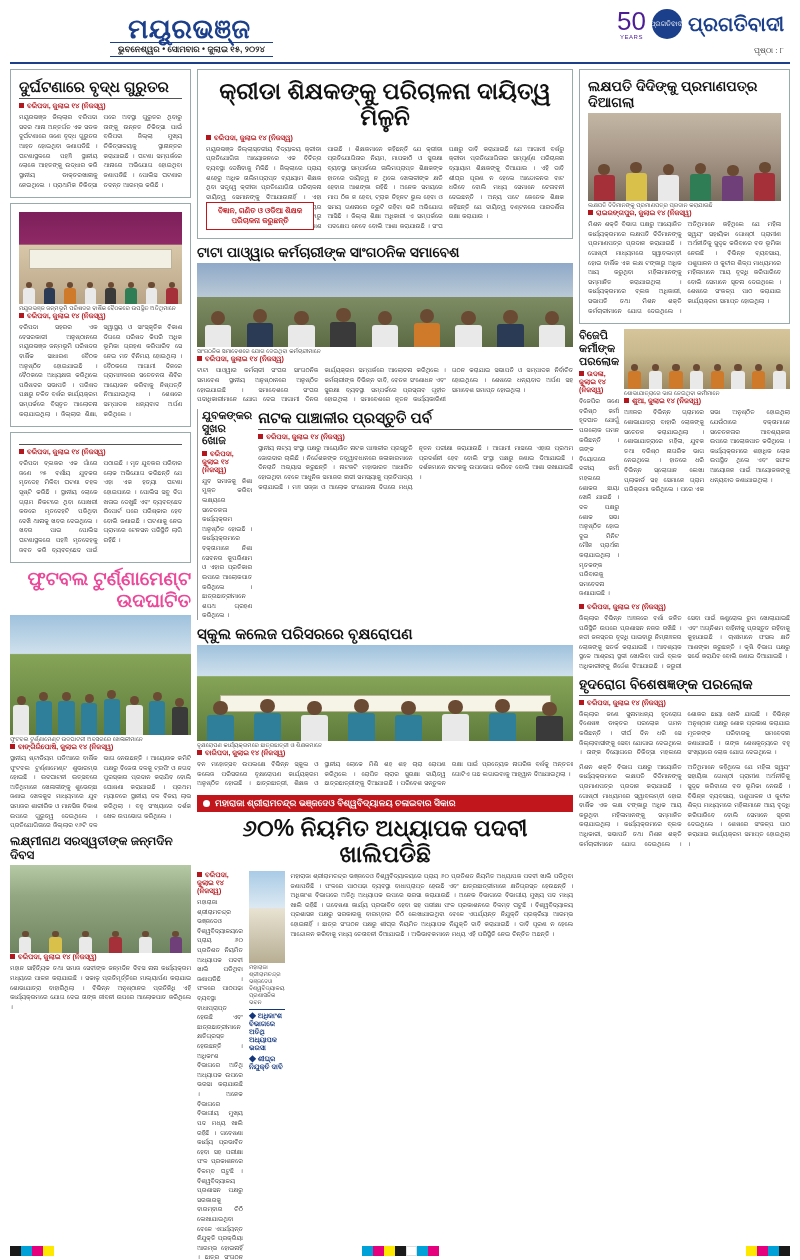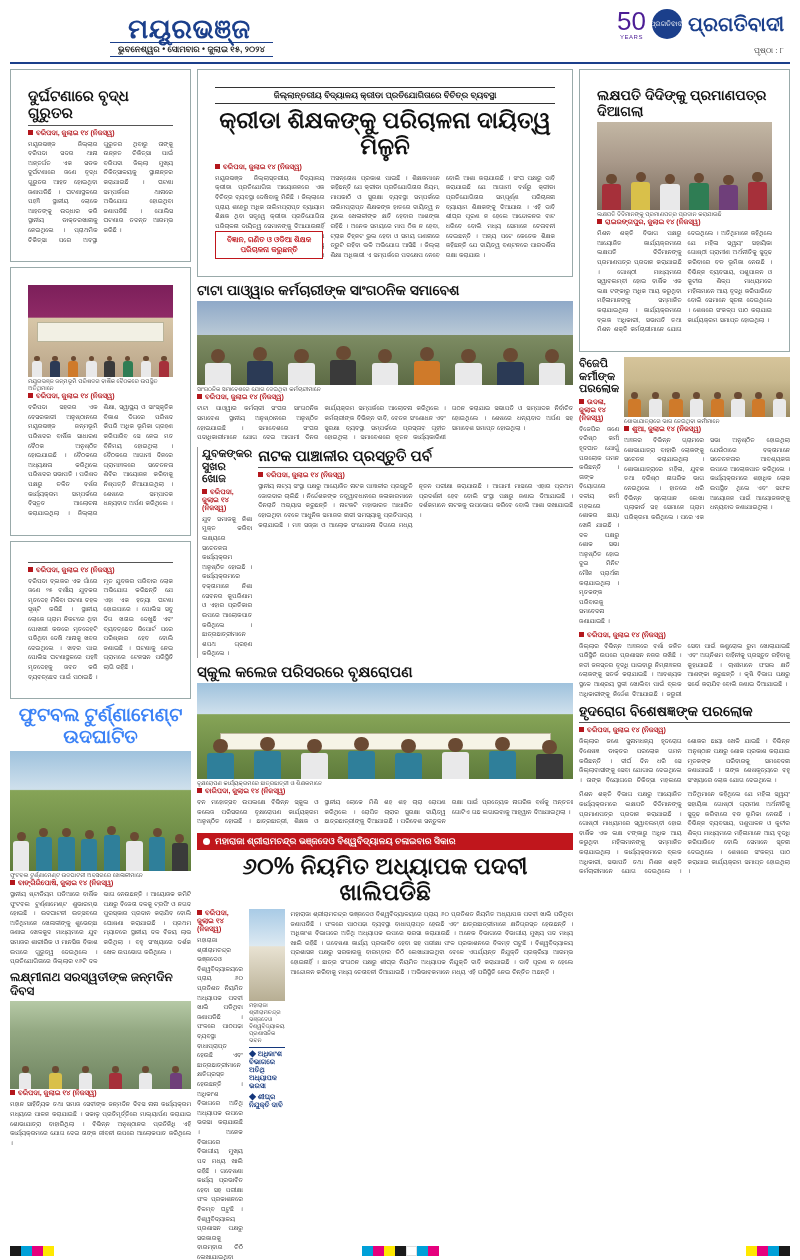--- a/index.html
+++ b/index.html
@@ -37,30 +37,30 @@
   .brand2 { font-size: 20px; font-weight: bold; color:#1b3f8b; }
   .page-no { position:absolute; right: 6px; top: 40px; font-size: 8px; color:#333; }
 
   
   .cols { display: flex; gap: 6px; margin-top: 5px; height: 1150px; }
   .col { display:flex; flex-direction:column; gap: 5px; }
   .c1 { width: 182px; }
   .c2 { width: 378px; }
   .c3 { width: 212px; }
 
-  .box { border: 1px solid #9aa; padding: 17px; background:#fff; }
+  .box { border: 1px solid #9aa; padding: 8px; background:#fff; }
   .box.plain { border: none; padding: 0; }
 
   h2.hl {
     font-size: 15px; font-weight: bold; color:#111; margin: 0 0 3px 0;
     line-height: 1.15;
   }
   h2.hl.big { font-size: 19px; text-align:center; }
   h2.hl.huge { font-size: 23px; text-align:center; color:#111; }
-  h2.hl.blue { color:#3b82f6; }
+  h2.hl.blue { color:#ec4899;text-align:right; }
   .rule { border-top: 1px solid #555; margin: 3px 0; }
   .kicker {
     font-size: 8.5px; text-align:center; color:#111; font-weight: bold;
     border-top:1px solid #333; border-bottom:1px solid #333; padding:2px 0; margin-bottom:3px;
   }
   .redbar {
     background:#c0161c; color:#fff; font-size:9px; font-weight:bold;
     padding:3px 6px; display:flex; align-items:center; gap:5px; margin-bottom:3px;text-align:center;
   }
   .redbar .dot { width:7px; height:7px; background:#fff; border-radius:50%; flex:0 0 auto; }
@@ -258,21 +258,20 @@
         </div>
         <div class="dateline"><span class="sq"></span><span>ବରିପଦା, ଜୁଲାଇ ୧୪ (ନିଜସ୍ୱ)</span></div>
         <div class="body-text">ମହାନ ସାହିତ୍ୟିକ ତଥା ସମାଜ ସେବୀଙ୍କ ଜନ୍ମଦିନ ଦିବସ ନାନା କାର୍ଯ୍ୟକ୍ରମ ମଧ୍ୟରେ ପାଳନ କରାଯାଇଛି । ସକାଳୁ ପ୍ରତିମୂର୍ତ୍ତିରେ ମାଲ୍ୟାର୍ପଣ କରାଯାଇ ଶୋଭାଯାତ୍ରା ବାହାରିଥିଲା । ବିଭିନ୍ନ ଅନୁଷ୍ଠାନର ପ୍ରତିନିଧି ଏହି କାର୍ଯ୍ୟକ୍ରମରେ ଯୋଗ ଦେଇ ତାଙ୍କ ଜୀବନୀ ଉପରେ ଆଲୋକପାତ କରିଥିଲେ ।</div>
       </div>
 
     </div>
 
     <div class="col c2">
 
       <div class="box">
-        <div class="kicker">ଜିଲ୍ଲାନ୍ତରୀୟ ବିଦ୍ୟାଳୟ କ୍ରୀଡା ପ୍ରତିଯୋଗିତାରେ ବିଚିତ୍ର ବ୍ୟବସ୍ଥା</div>
         <h2 class="hl huge">କ୍ରୀଡା ଶିକ୍ଷକଙ୍କୁ ପରିଚାଳନା ଦାୟିତ୍ୱ ମିଳୁନି</h2>
         <div class="dateline"><span class="sq"></span><span>ବରିପଦା, ଜୁଲାଇ ୧୪ (ନିଜସ୍ୱ)</span></div>
         <div style="position:relative">
           <div class="body-text cols3">ମୟୂରଭଞ୍ଜ ଜିଲ୍ଲାସ୍ତରୀୟ ବିଦ୍ୟାଳୟ କ୍ରୀଡା ପ୍ରତିଯୋଗିତା ଆୟୋଜନରେ ଏକ ବିଚିତ୍ର ବ୍ୟବସ୍ଥା ଦେଖିବାକୁ ମିଳିଛି । ଜିଲ୍ଲାରେ ପ୍ରାୟ ଶହେରୁ ଅଧିକ ତାଲିମପ୍ରାପ୍ତ ବ୍ୟାୟାମ ଶିକ୍ଷକ ଥିବା ସତ୍ତ୍ୱେ କ୍ରୀଡା ପ୍ରତିଯୋଗିତା ପରିଚାଳନା ଦାୟିତ୍ୱ ସେମାନଙ୍କୁ ଦିଆଯାଉନାହିଁ । ଏହା ପରିବର୍ତ୍ତେ ବିଜ୍ଞାନ, ଗଣିତ ଓ ଓଡିଆ ବିଷୟର ଶିକ୍ଷକଙ୍କୁ ସଂଯୋଜକ ଦାୟିତ୍ୱ ଦିଆଯାଇଥିବାରୁ ବ୍ୟାୟାମ ଶିକ୍ଷକ ମହଲରେ ଅସନ୍ତୋଷ ପ୍ରକାଶ ପାଇଛି । ଶିକ୍ଷକମାନେ କହିଛନ୍ତି ଯେ କ୍ରୀଡା ପ୍ରତିଯୋଗିତାର ନିୟମ, ମାପକାଠି ଓ ସୁରକ୍ଷା ବ୍ୟବସ୍ଥା ସମ୍ପର୍କରେ ତାଲିମପ୍ରାପ୍ତ ଶିକ୍ଷକଙ୍କ ହାତରେ ଦାୟିତ୍ୱ ନ ଥିଲେ ଖେଳାଳୀଙ୍କ କ୍ଷତି ହେବାର ଆଶଙ୍କା ରହିଛି । ଅନେକ ସମୟରେ ମାପ ଠିକ ନ ହେବା, ଟ୍ରାକ ଚିହ୍ନଟ ଭୁଲ ହେବା ଓ ସମୟ ଗଣନାରେ ତ୍ରୁଟି ରହିବା ଭଳି ଅଭିଯୋଗ ଆସିଛି । ଜିଲ୍ଲା ଶିକ୍ଷା ଅଧିକାରୀ ଏ ସମ୍ପର୍କରେ ପଦକ୍ଷେପ ନେବେ ବୋଲି ଆଶା କରାଯାଉଛି । ସଂଘ ପକ୍ଷରୁ ଦାବି କରାଯାଇଛି ଯେ ଆଗାମୀ ବର୍ଷରୁ କ୍ରୀଡା ପ୍ରତିଯୋଗିତାର ସମ୍ପୂର୍ଣ୍ଣ ପରିଚାଳନା ବ୍ୟାୟାମ ଶିକ୍ଷକଙ୍କୁ ଦିଆଯାଉ । ଏହି ଦାବି ଶୀଘ୍ର ପୂରଣ ନ ହେଲେ ଆନ୍ଦୋଳନର ବାଟ ଧରିବେ ବୋଲି ମଧ୍ୟ ସେମାନେ ଚେତାବନୀ ଦେଇଛନ୍ତି । ଅନ୍ୟ ପଟେ କେତେକ ଶିକ୍ଷକ କହିଛନ୍ତି ଯେ ଦାୟିତ୍ୱ ବଣ୍ଟନରେ ପାରଦର୍ଶିତା ରକ୍ଷା କରାଯାଉ ।</div>
           <div style="position:absolute;left:0;top:58px;width:108px;border:1px solid #c0161c;padding:3px;background:#fff;text-align:center;font-size:7.5px;font-weight:bold;color:#c0161c;line-height:1.35">ବିଜ୍ଞାନ, ଗଣିତ ଓ ଓଡିଆ ଶିକ୍ଷକ ପରିଚାଳନା କରୁଛନ୍ତି</div>
         </div>
       </div>
 
       <div class="box plain" style="display:flex;gap:6px">
         <div style="flex:1 1 auto">

